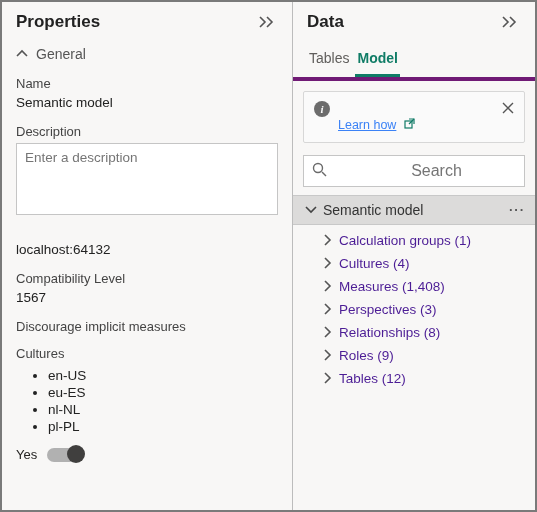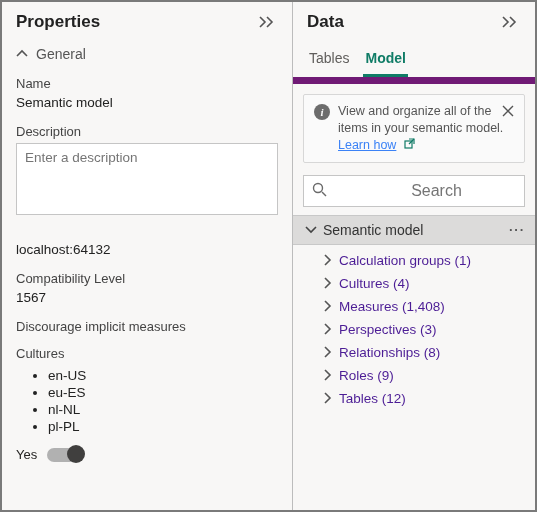--- a/index.html
+++ b/index.html
@@ -17,21 +17,21 @@
   .field { padding: 4px 14px 10px 14px; }
   .field-label { font-size: 13px; color: #444; margin-bottom: 4px; }
   .field-value { font-size: 13.5px; color: #222; }
   .desc-box { width: 262px; height: 72px; border: 1px solid #c5c5c5; background: #fff; padding: 6px 8px; color: #565656; font-size: 13.5px; resize: none; font-family: inherit; }
   ul.cultures { list-style: disc; padding-left: 32px; padding-top: 2px; }
   ul.cultures li { font-size: 13.5px; color: #222; padding: 1px 0; }
   .toggle-row { display: flex; align-items: center; gap: 10px; padding: 2px 14px; }
   .toggle { position: relative; width: 36px; height: 14px; }
   .toggle-track { position: absolute; inset: 0; background: #b1b1b1; border-radius: 7px; }
   .toggle-knob { position: absolute; top: -3px; right: -2px; width: 18px; height: 18px; background: #403f3e; border-radius: 50%; }
-  .tabs { display: flex; gap: 12px; padding: 8px 14px 0 14px; border-bottom: 7px solid #701a75; }
+  .tabs { display: flex; gap: 4px; padding: 8px 14px 0 14px; border-bottom: 4px solid #701a75; }
   .tab { padding: 4px 2px 8px 2px; font-size: 14px; color: #605e5c; cursor: pointer; border-bottom: 3px solid transparent; }
   .tab.active { color: #107c66; font-weight: 600; border-bottom-color: #107c66; }
   .info-banner { margin: 10px 10px 8px 10px; border: 1px solid #d7d7d7; border-radius: 2px; background: #fafafa; padding: 8px 10px; display: flex; align-items: flex-start; gap: 8px; position: relative; }
   .info-icon { width: 16px; height: 16px; border-radius: 50%; background: #6c6c6c; color: #fafafa; font-weight: 700; font-size: 11px; display: flex; align-items: center; justify-content: center; flex-shrink: 0; margin-top: 1px; font-style: italic; font-family: Georgia, serif; }
   .info-text { font-size: 12.5px; color: #555; line-height: 1.35; }
   .learn-link { color: #3b82f6; text-decoration: underline; cursor: pointer; display: inline-flex; align-items: flex-end; gap: 8px; }
   .close-x { position: absolute; right: 8px; top: 8px; background: none; border: none; cursor: pointer; color: #555; padding: 2px; }
   .search-wrap { margin: 4px 10px 8px 10px; border: 1px solid #c5c5c5; background: #fff; display: flex; align-items: center; padding: 4px 8px; gap: 6px; height: 32px; }
   .search-wrap input { border: none; outline: none; flex: 1; font-size: 16px; color: #0f172a; background: transparent; text-align: center; }
   .tree-root { display: flex; align-items: center; justify-content: space-between; background: #dcdbda; padding: 6px 10px 6px 12px; border-top: 1px solid #c8c8c8; border-bottom: 1px solid #c8c8c8; }
@@ -124,21 +124,21 @@
     </div>
 
     <div class="tabs">
       <div class="tab">Tables</div>
       <div class="tab active">Model</div>
     </div>
 
     <div class="info-banner">
       <div class="info-icon">i</div>
       <div class="info-text">
-        <span>View and organize all of the items in your semantic model.</span><br>
+        <br>
         <a class="learn-link">
           <span>Learn how</span>
           <span>
             <svg width="11" height="11" viewBox="0 0 11 11" stroke="#0f7a66" stroke-width="1.2" fill="none">
                 <rect x="1" y="3" width="7" height="7"></rect>
                 <path d="M5 1 H10 V6"></path>
                 <path d="M10 1 L5 6"></path>
               </svg>
           </span>
         </a>

